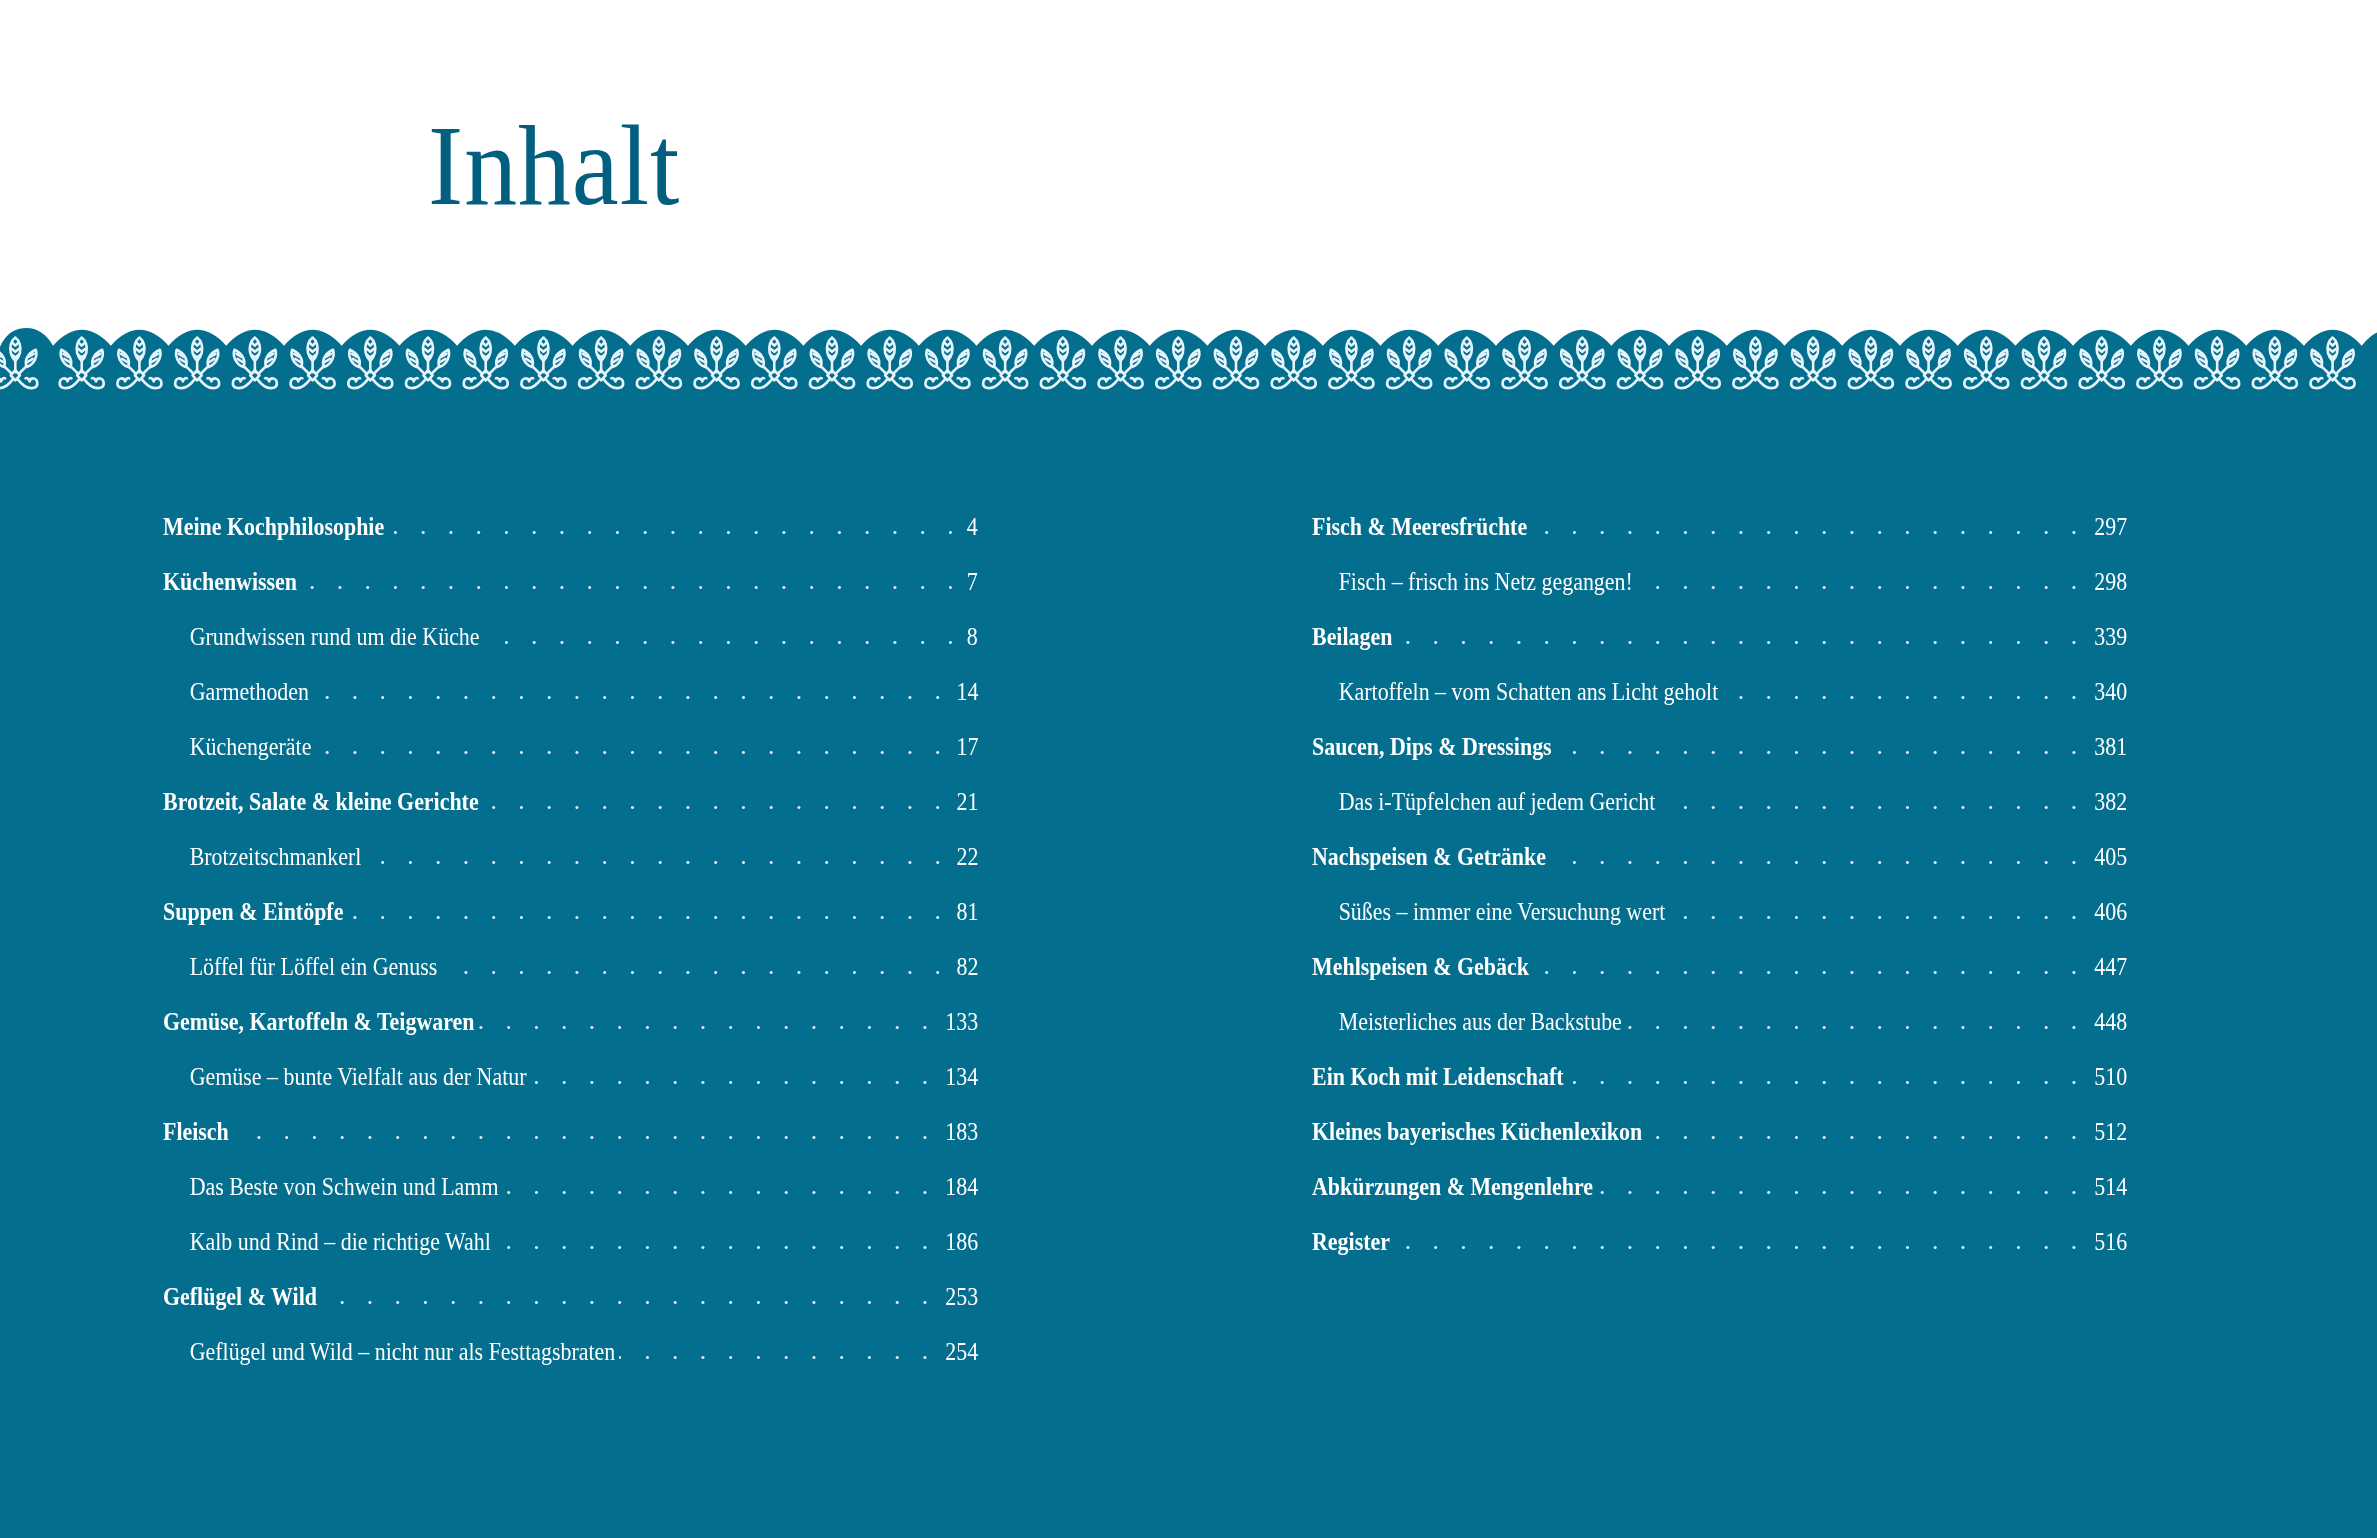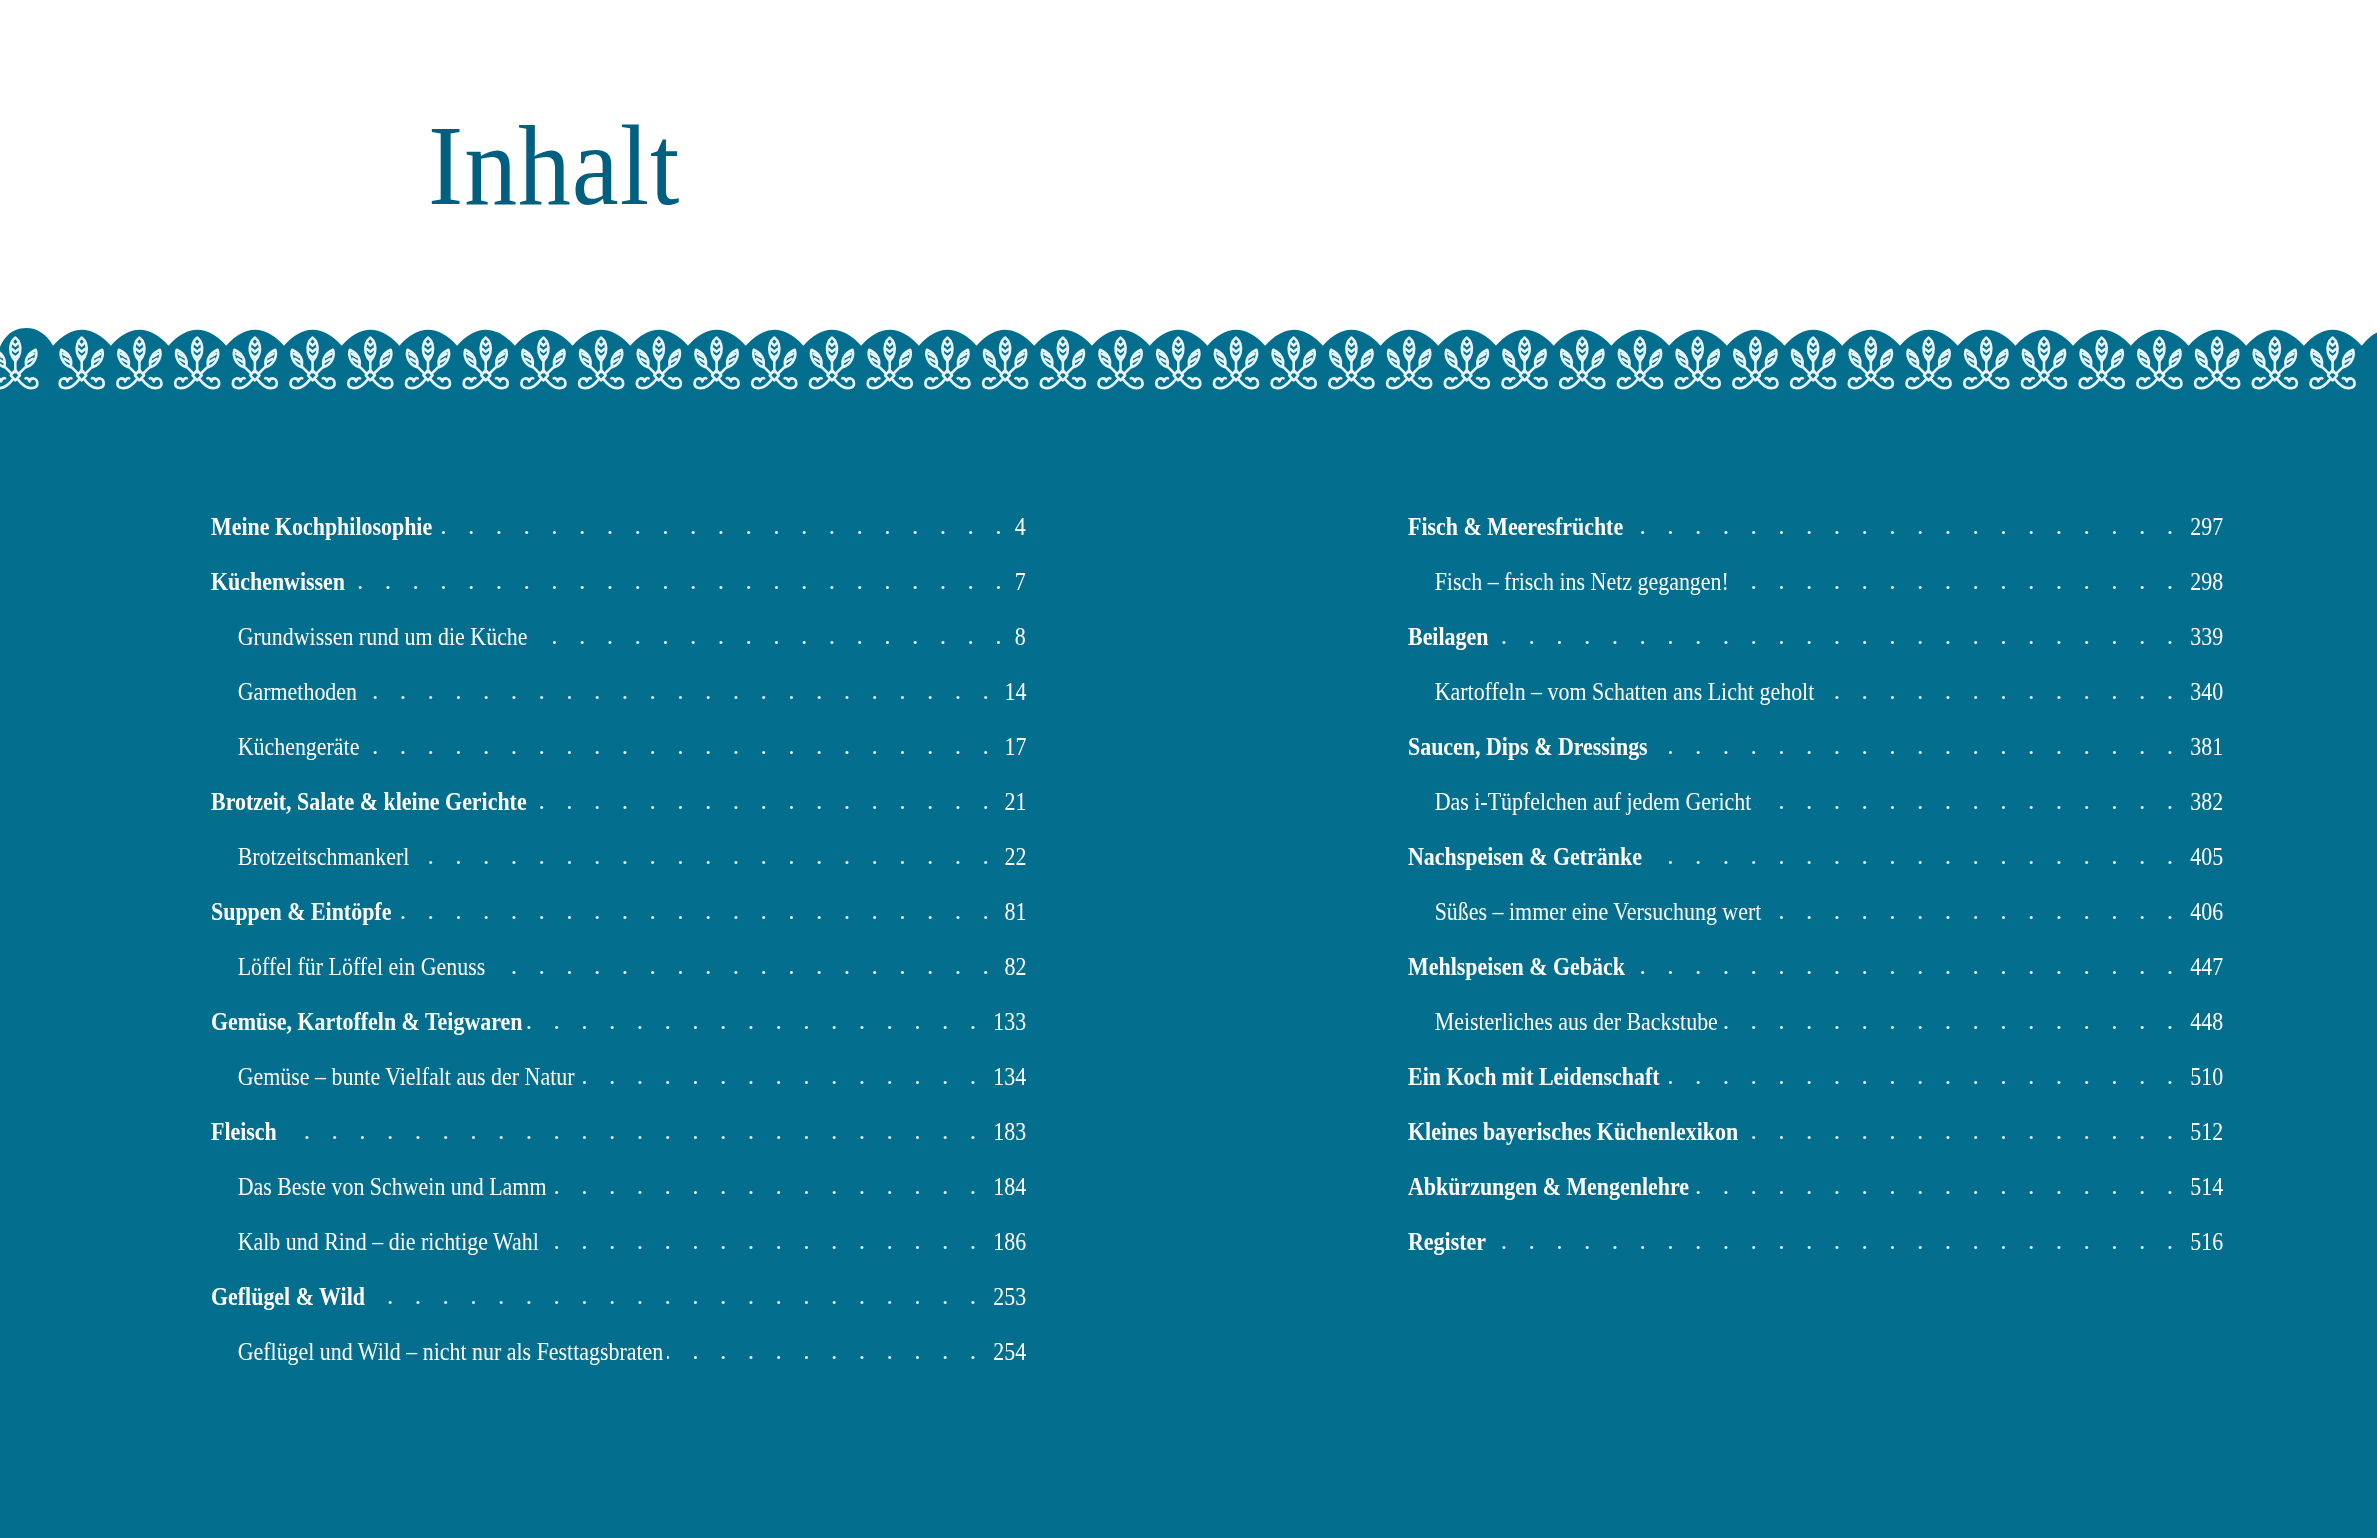--- a/index.html
+++ b/index.html
@@ -16,22 +16,22 @@
     transform: scaleX(0.92); transform-origin: left top;
   }
   .border {
     position: absolute; left: 0; top: 325px; width: 2377px; height: 72px;
   }
   .panel {
     position: absolute; left: 0; top: 393px; width: 2377px; height: 1145px;
     background: #046e8f;
   }
   .toc-col { position: absolute; top: 512px; }
-  .toc-col.left { left: 163px; width: 815px; margin-left: 48px; }
-  .toc-col.right { left: 1408px; width: 815px; }
+  .toc-col.left { left: 163px; width: 815px; }
+  .toc-col.right { left: 1312px; width: 815px; }
   .toc-row {
     height: 55px; display: flex; align-items: baseline;
     color: #ffffff; font-size: 25.5px; white-space: nowrap;
   }
   .toc-row .lbl {
     flex: 0 0 auto; transform-origin: left center;
   }
   .toc-row.main .lbl { font-weight: bold; }
   .toc-row.sub .lbl { padding-left: 31px; font-weight: normal; }
   .toc-row .dots {

